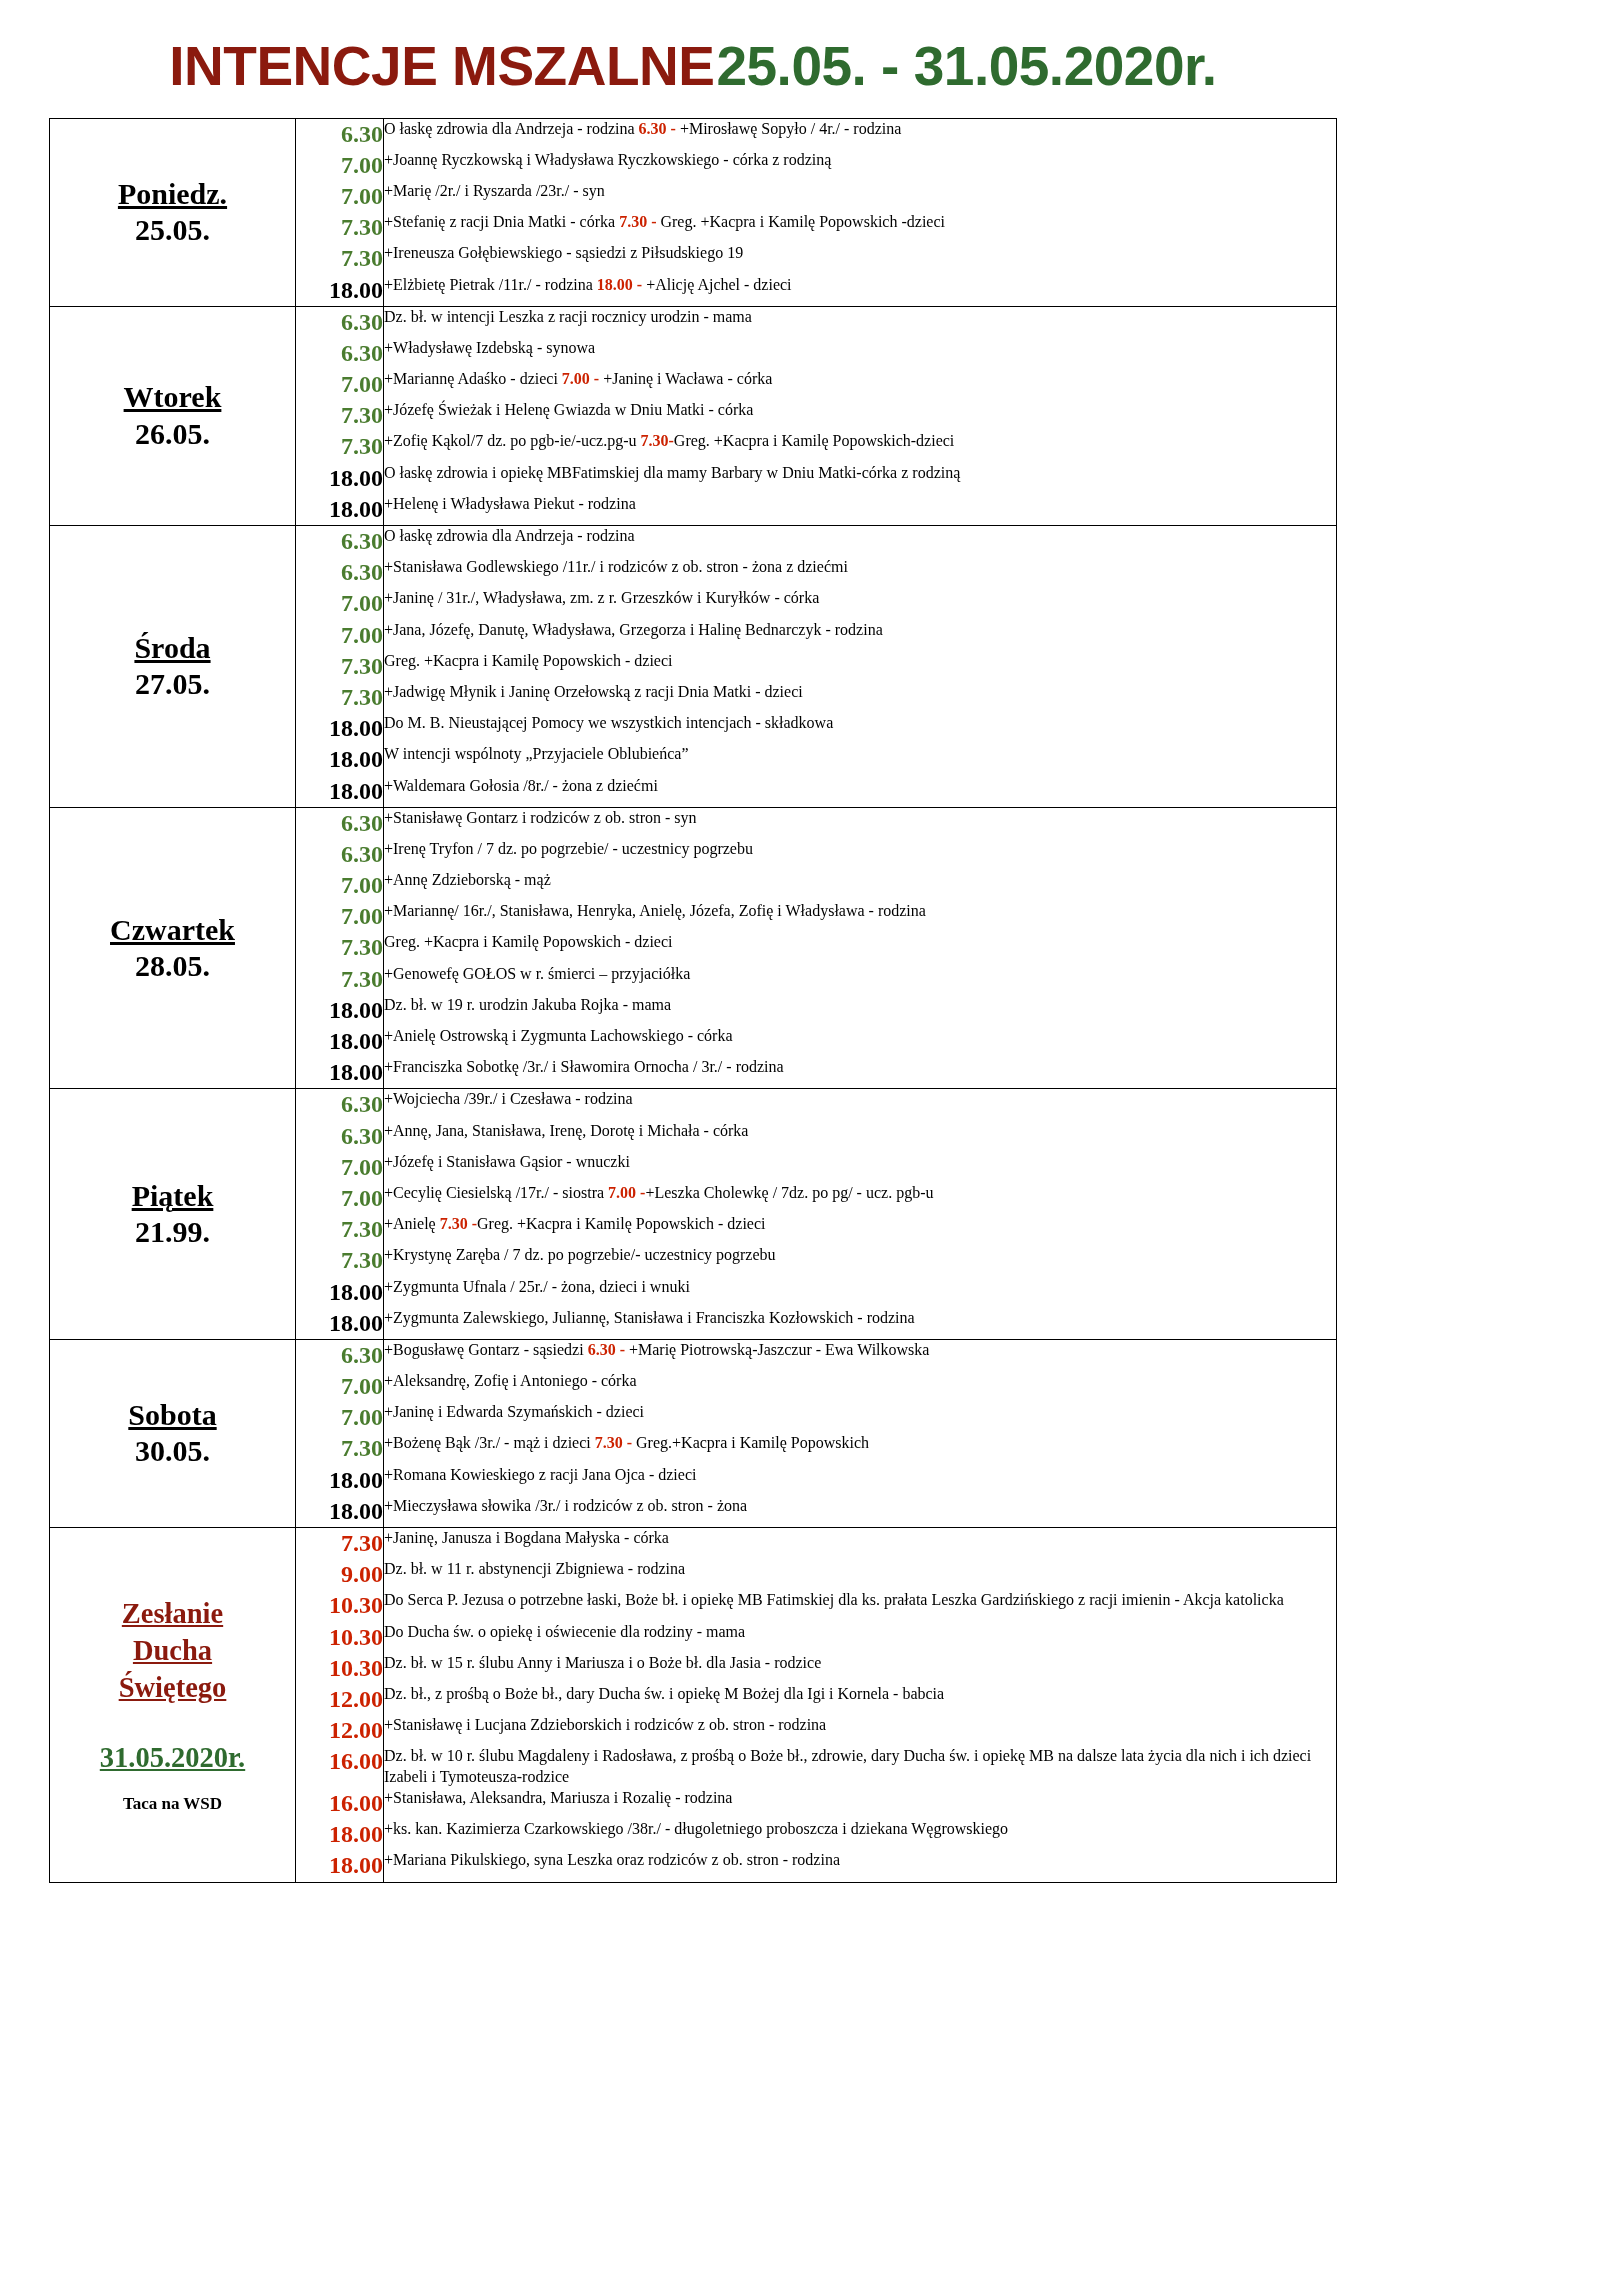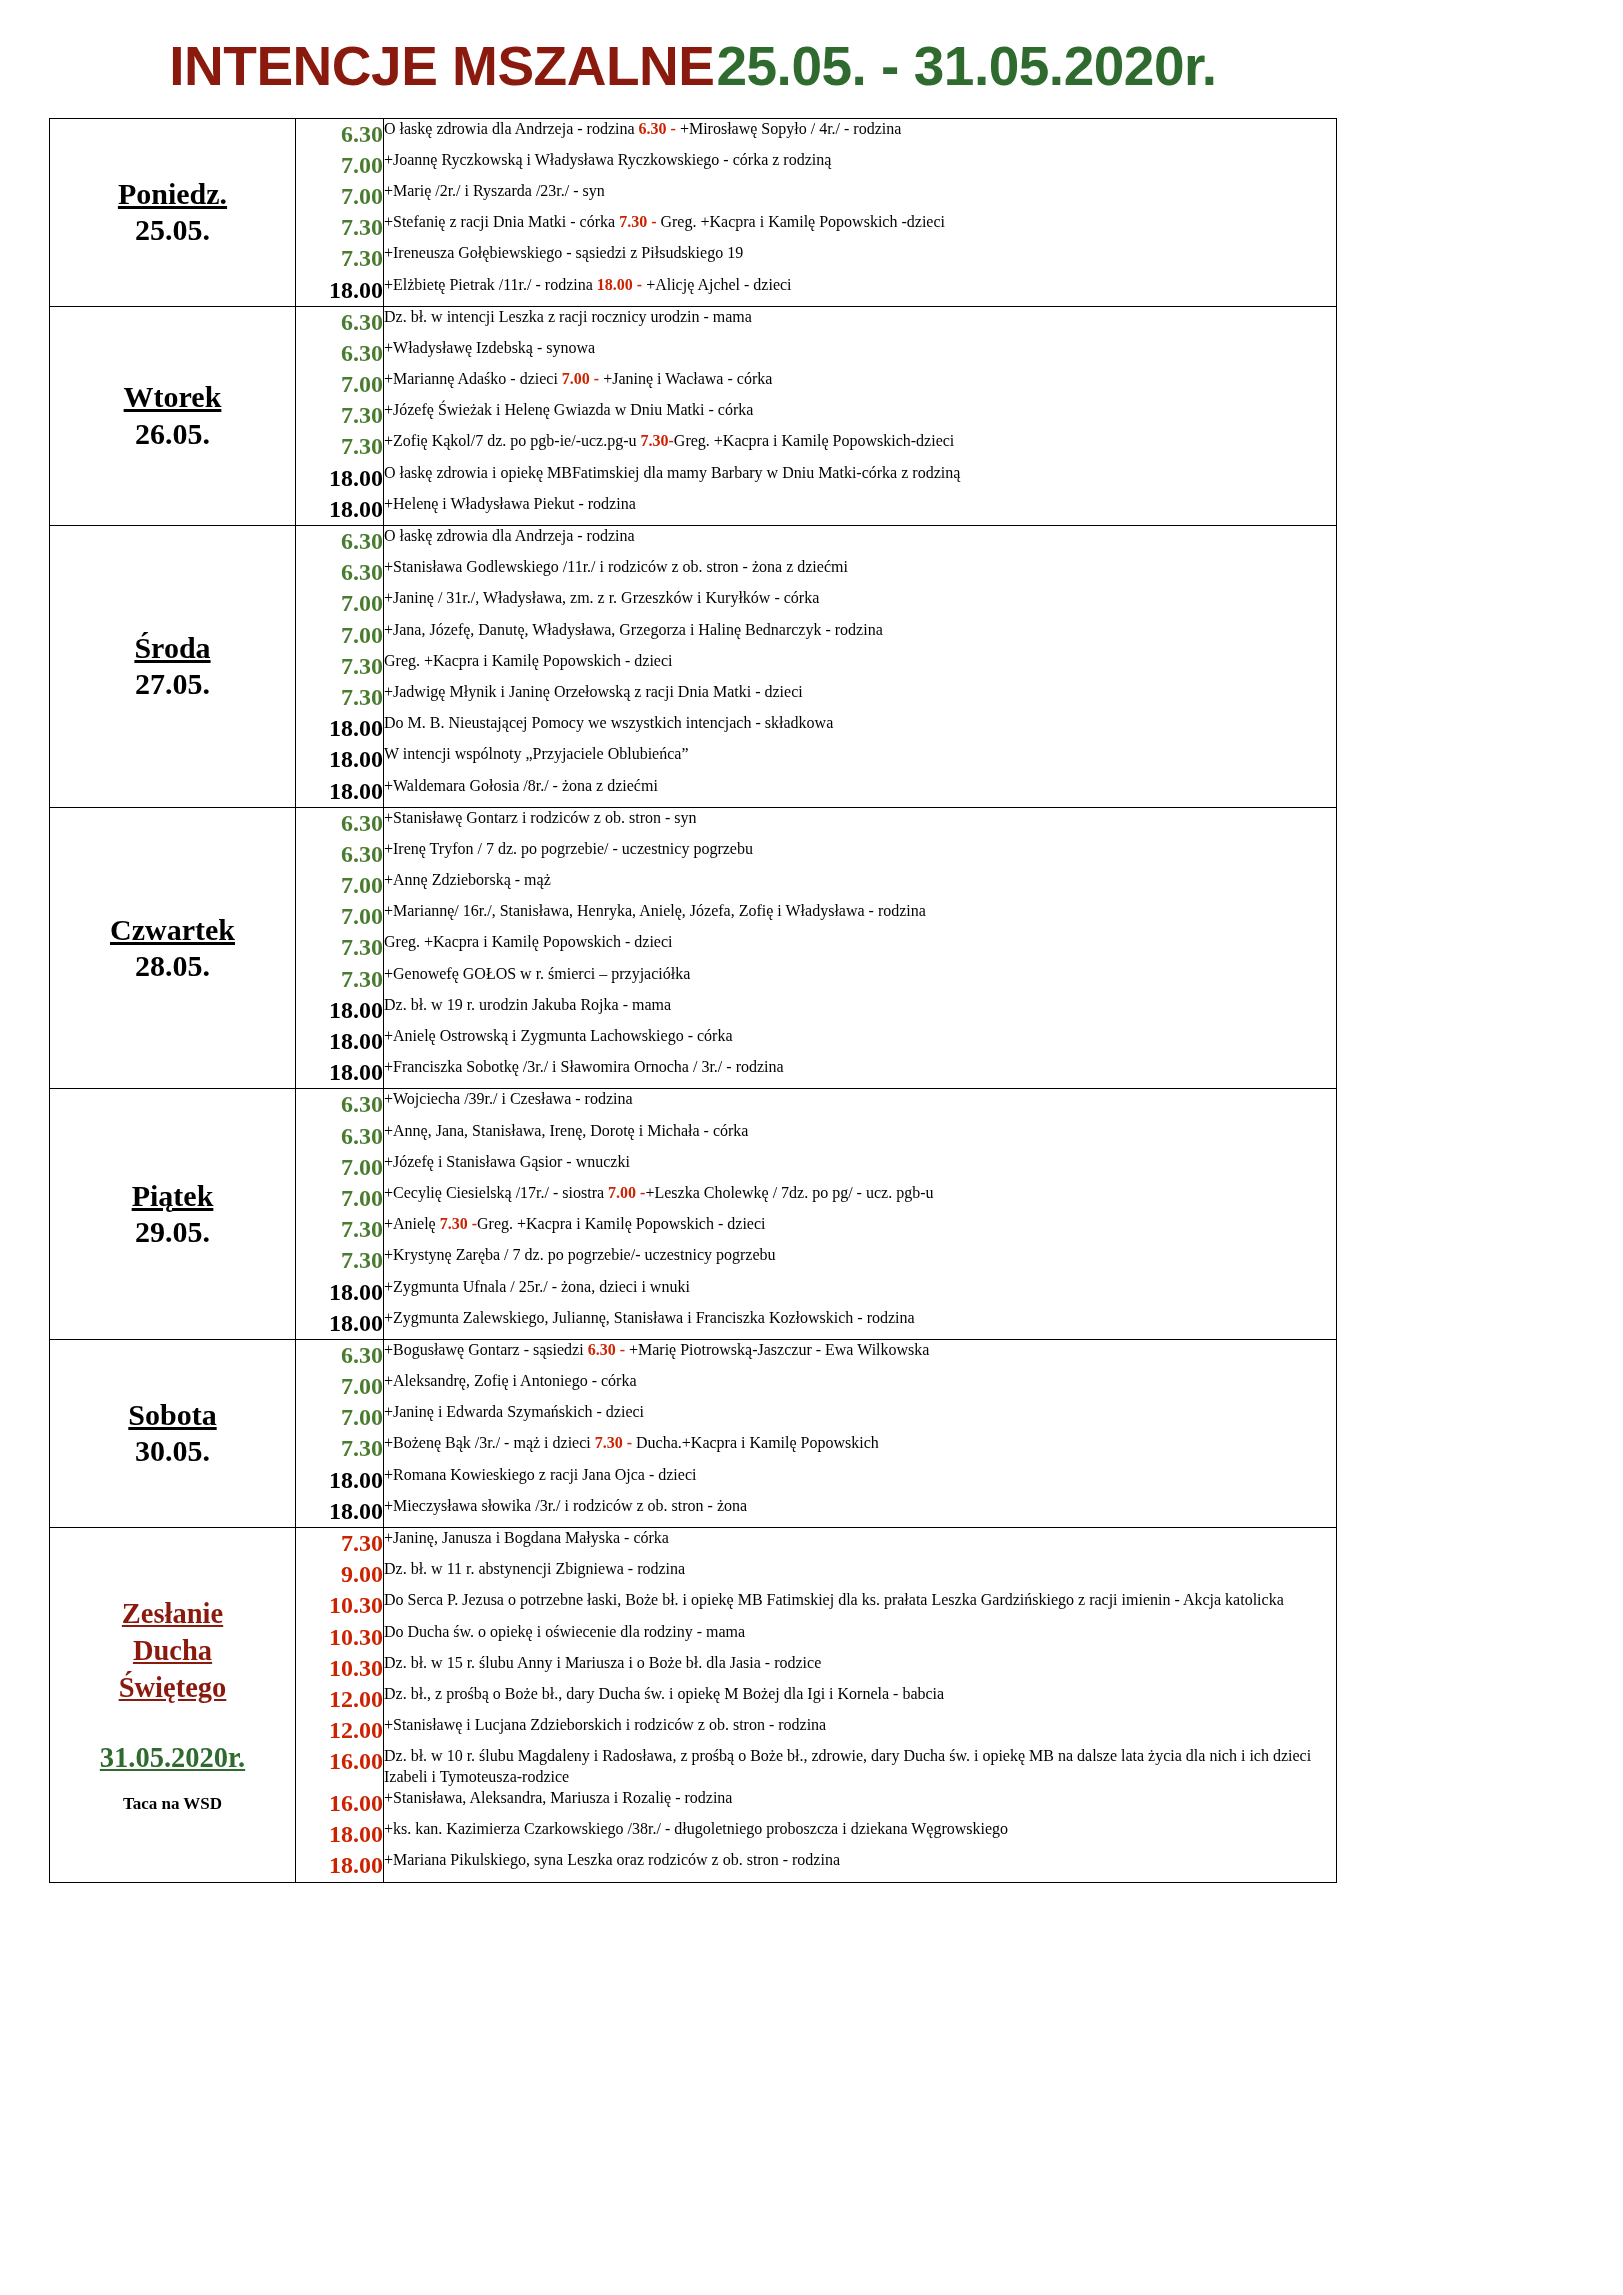--- a/index.html
+++ b/index.html
@@ -303,21 +303,21 @@
                   <td class="time t-black">18.00</td>
                   <td class="text"><span>+Franciszka Sobotkę /3r./ i Sławomira Ornocha / 3r./ - rodzina</span></td>
                 </tr>
               </tbody>
             </table>
           </td>
         </tr>
         <tr>
           <td class="daycell">
             <span class="day-name">Piątek</span>
-            <span class="day-date">29.05.</span>
+            <span class="day-date">21.99.</span>
           </td>
           <td class="entries">
             <table class="rows">
               <tbody>
                 <tr>
                   <td class="time t-green">6.30</td>
                   <td class="text"><span>+Wojciecha /39r./ i Czesława - rodzina</span></td>
                 </tr>
                 <tr>
                   <td class="time t-green">6.30</td>
@@ -366,21 +366,21 @@
                 <tr>
                   <td class="time t-green">7.00</td>
                   <td class="text"><span>+Aleksandrę, Zofię i Antoniego - córka</span></td>
                 </tr>
                 <tr>
                   <td class="time t-green">7.00</td>
                   <td class="text"><span>+Janinę i Edwarda Szymańskich - dzieci</span></td>
                 </tr>
                 <tr>
                   <td class="time t-green">7.30</td>
-                  <td class="text"><span>+Bożenę Bąk /3r./ - mąż i dzieci    </span><span class="inline-red">7.30 - </span><span>Ducha.+Kacpra i Kamilę Popowskich</span></td>
+                  <td class="text"><span>+Bożenę Bąk /3r./ - mąż i dzieci    </span><span class="inline-red">7.30 - </span><span>Greg.+Kacpra i Kamilę Popowskich</span></td>
                 </tr>
                 <tr>
                   <td class="time t-black">18.00</td>
                   <td class="text"><span>+Romana Kowieskiego z racji Jana Ojca - dzieci</span></td>
                 </tr>
                 <tr>
                   <td class="time t-black">18.00</td>
                   <td class="text"><span>+Mieczysława słowika /3r./ i rodziców z ob. stron - żona</span></td>
                 </tr>
               </tbody>

